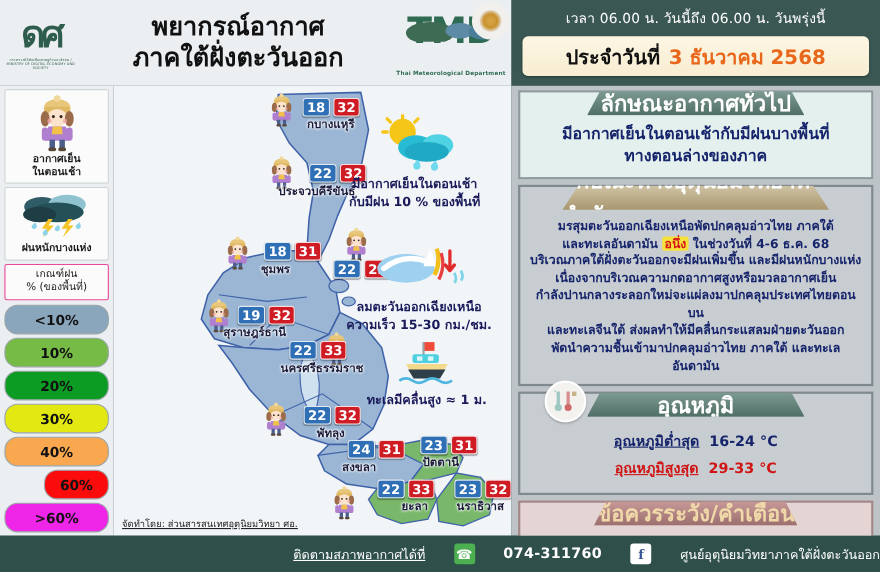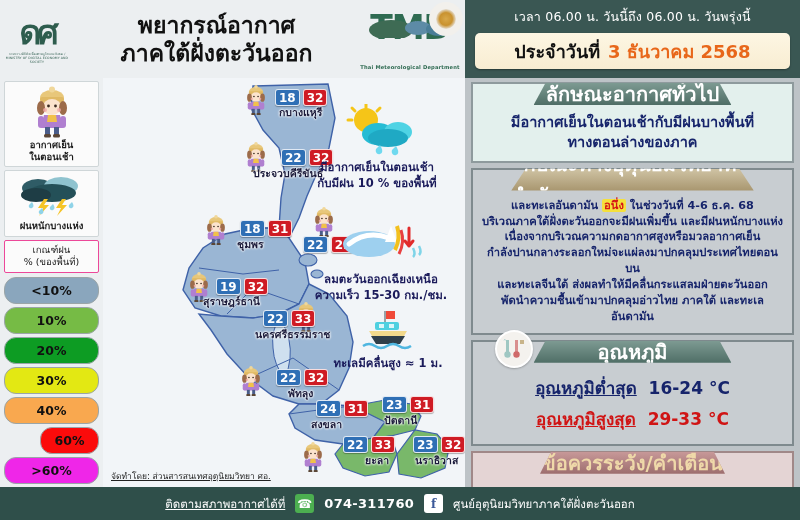--- a/index.html
+++ b/index.html
@@ -163,39 +163,39 @@
     color: #fff; width: 76%;
   }
   .banner.rose {
     background: linear-gradient(#c79898, #9d6e6e);
     color: #efd9a9; width: 58%;
   }
   .panel-body { padding: 6px 8px 8px; text-align: center; }
   .gen-line { font-size: 14.5px; font-weight: bold; color: #16246b; line-height: 1.4; }
   .met-line { font-size: 11.2px; font-weight: bold; color: #16246b; line-height: 1.42; }
   .hl { color: #d61616; background: #f5e03c; padding: 0 2px; border-radius: 2px; }
-  .temp-line { font-size: 17px; font-weight: bold; color: #16246b; margin: 4px 0; }
+  .temp-line { font-size: 13px; font-weight: bold; color: #16246b; margin: 4px 0; }
   .temp-line.max { color: #d01414; }
   .temp-line .u { text-decoration: underline; }
   .thermo {
     position: absolute; left: 22px; top: -12px; width: 38px; height: 38px;
     border-radius: 50%; background: #f4f2ee; border: 2px solid #fff;
     display: flex; align-items: center; justify-content: center;
     box-shadow: 0 1px 2px rgba(0,0,0,.25);
   }
   .warn-dash {
     display: inline-block; width: 22px; height: 8px; background: #1414e0;
     margin-top: 22px;
   }
 
   
   .footer {
     position: absolute; left: 0; bottom: 0; width: 800px; height: 33px;
     background: #2f4f4a;
-    display: flex; align-items: center; justify-content: center; gap: 10px;
+    display: flex; align-items: center; justify-content: flex-end; gap: 26px;
     color: #fff;
   }
   .footer .fl { font-size: 11.5px; text-decoration: underline; }
   .ficon {
     width: 19px; height: 19px; border-radius: 3px;
     display: flex; align-items: center; justify-content: center;
     font-size: 12px; font-weight: bold;
   }
   .ficon.tel { background: #4caf50; color: #fff; }
   .ficon.fb { background: #fff; color: #3b5998; font-family: "DejaVu Serif", serif; }
@@ -629,20 +629,21 @@
       <div class="banner">ลักษณะอากาศทั่วไป</div>
       <div class="panel-body">
         <div class="gen-line">มีอากาศเย็นในตอนเช้ากับมีฝนบางพื้นที่</div>
         <div class="gen-line">ทางตอนล่างของภาค</div>
       </div>
     </div>
 
     <div class="panel metal">
       <div class="banner tan">ลักษณะทางอุตุนิยมวิทยาที่สำคัญ</div>
       <div class="panel-body" id="met-body">
+          <div class="met-line"><span>มรสุมตะวันออกเฉียงเหนือพัดปกคลุมอ่าวไทย ภาคใต้</span></div>
           <div class="met-line"><span>และทะเลอันดามัน </span><span class="hl">อนึ่ง</span><span> ในช่วงวันที่ 4-6 ธ.ค. 68</span></div>
           <div class="met-line"><span>บริเวณภาคใต้ฝั่งตะวันออกจะมีฝนเพิ่มขึ้น และมีฝนหนักบางแห่ง</span></div>
           <div class="met-line"><span>เนื่องจากบริเวณความกดอากาศสูงหรือมวลอากาศเย็น</span></div>
           <div class="met-line"><span>กำลังปานกลางระลอกใหม่จะแผ่ลงมาปกคลุมประเทศไทยตอนบน</span></div>
           <div class="met-line"><span>และทะเลจีนใต้ ส่งผลทำให้มีคลื่นกระแสลมฝ่ายตะวันออก</span></div>
           <div class="met-line"><span>พัดนำความชื้นเข้ามาปกคลุมอ่าวไทย ภาคใต้ และทะเลอันดามัน</span></div>
         </div>
     </div>
 
     <div class="panel metal">

